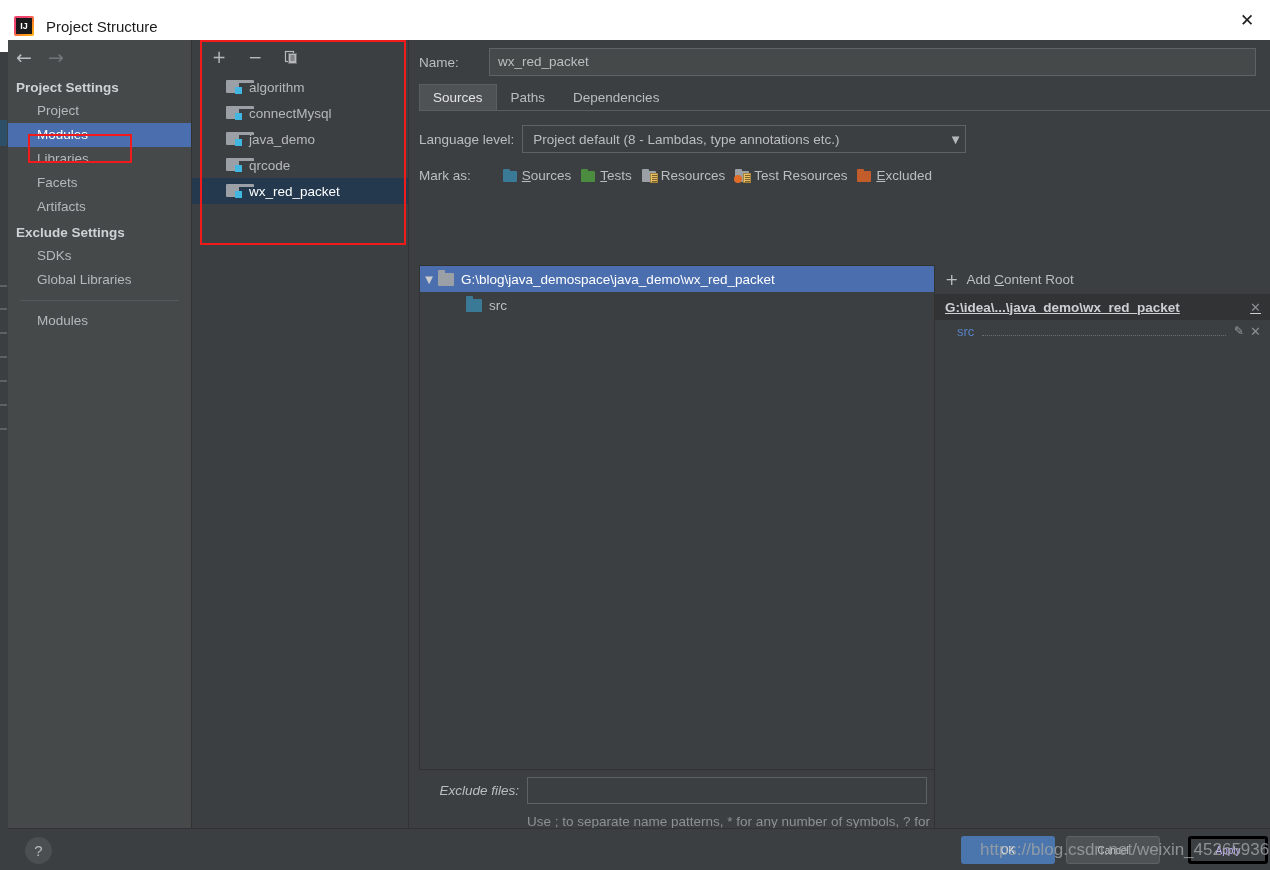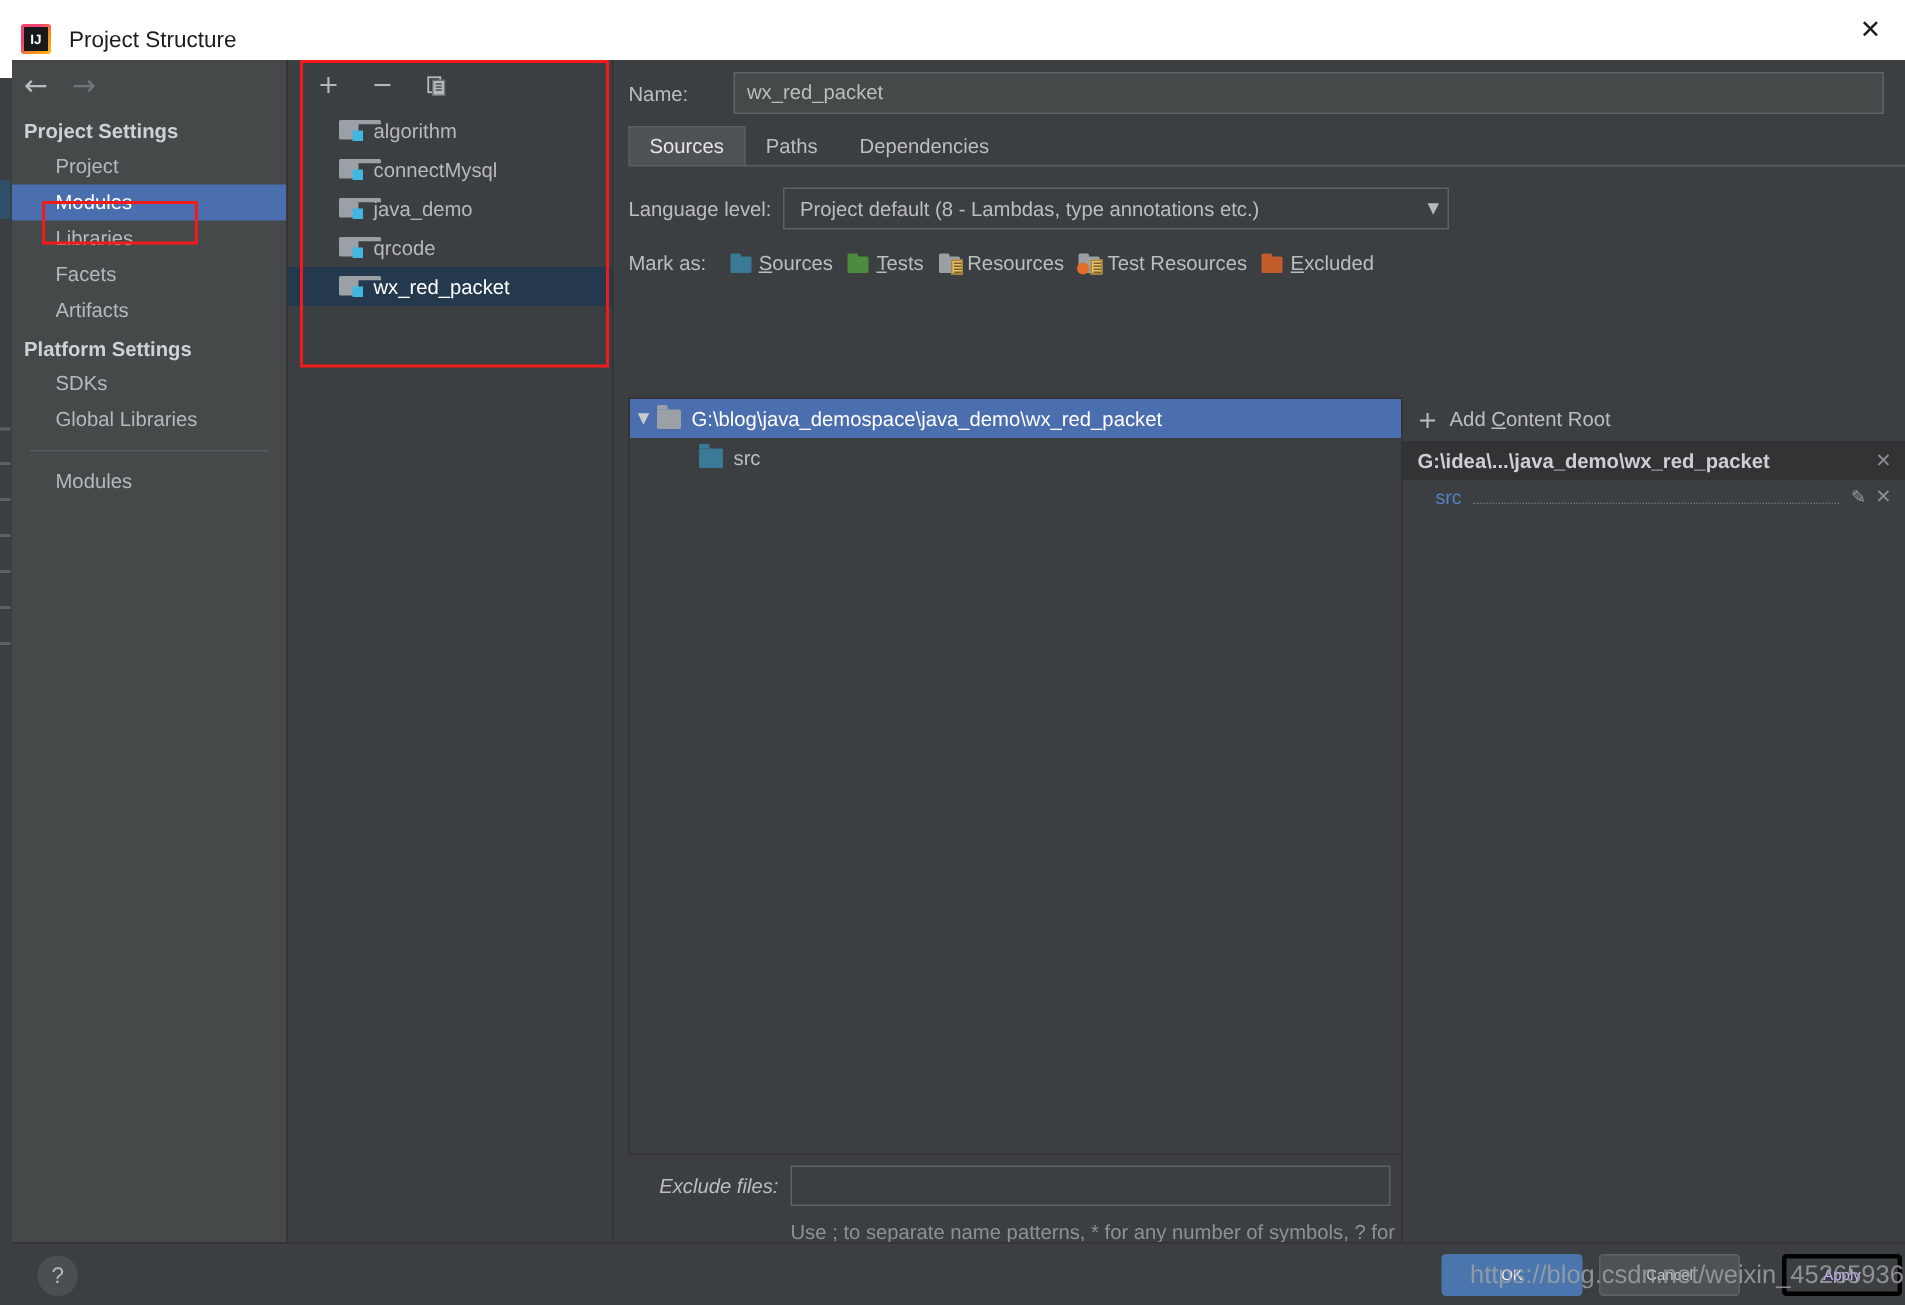--- a/index.html
+++ b/index.html
@@ -138,21 +138,21 @@
   .lang-label { font-size: 13.5px; color: #bbbebf; }
   .combo {
     width: 444px; height: 28px; background: #3c3f41; border: 1px solid #5e6264;
     display: flex; align-items: center; padding: 0 6px 0 10px;
     color: #bbbebf; font-size: 13.5px; position: relative;
   }
   .combo .val { flex: 1; }
   .combo .caret { font-size: 10px; color: #b6b9bb; font-family: "DejaVu Sans", sans-serif; }
 
   .mark-row { display: flex; align-items: center; height: 30px; padding-left: 10px; gap: 10px; }
-  .mark-label { font-size: 13.5px; color: #bbbebf; margin-right: 6px; }
+  .mark-label { font-size: 13.5px; color: #bbbebf; margin-right: 22px; }
   .mark-item { display: flex; align-items: center; gap: 4px; font-size: 13.5px; color: #bbbebf; }
   .f-ic { width: 15px; height: 13px; position: relative; flex: 0 0 15px; }
   .f-ic .tb2 { position: absolute; left: 0; top: 0; width: 7px; height: 3px; border-radius: 1px 1px 0 0; }
   .f-ic .bd  { position: absolute; left: 0; top: 2px; width: 14px; height: 11px; border-radius: 1px; }
   .f-ic .lines { position: absolute; right: -1px; bottom: -1px; width: 8px; height: 10px; background: #e8c06a; border: 1px solid #a8833a; }
   .f-ic .lines::after { content:""; position:absolute; left:1px; top:1px; width:5px; height:1px; background:#7a5f28;
      box-shadow: 0 2px 0 #7a5f28, 0 4px 0 #7a5f28, 0 6px 0 #7a5f28; }
   .f-ic .warn { position: absolute; left: -1px; bottom: -1px; width: 8px; height: 8px; background: #e06c28; border-radius: 50%; }
 
   
@@ -179,21 +179,21 @@
     position: absolute; left: 525px; top: 225px; width: 337px; height: 563px;
     background: #3c3f41; border-left: 1px solid #323232;
   }
   .add-root {
     height: 29px; display: flex; align-items: center; gap: 8px; padding-left: 10px;
     font-size: 13.5px; color: #bbbebf;
   }
   .add-root .plus { font-size: 16px; color: #bbbebf; font-family: "DejaVu Sans", sans-serif; line-height: 1; }
   .root-header {
     height: 26px; background: #313335; display: flex; align-items: center; justify-content: space-between;
-    padding: 0 10px 0 10px; font-size: 13.5px; font-weight: bold; color: #cdd0d2;
+    padding: 0 10px 0 10px; font-size: 13.5px; font-weight: bold; color: #cdd0d2; text-decoration: underline;
   }
   .root-header .x { color: #8b8f92; font-size: 13px; font-family: "DejaVu Sans", sans-serif; }
   .sf-title { font-size: 13.5px; font-weight: bold; color: #5781c4; padding: 10px 0 4px 12px; }
   .sf-row { display: flex; align-items: center; padding: 0 10px 0 22px; height: 22px; gap: 6px; }
   .sf-name { color: #5781c4; font-size: 13px; }
   .sf-dots { flex: 1; border-bottom: 1px dotted #6b6f72; height: 10px; margin: 0 2px; }
   .sf-pencil { color: #9b9ea0; font-size: 12px; font-family: "DejaVu Sans", sans-serif; }
   .sf-x { color: #8b8f92; font-size: 13px; font-family: "DejaVu Sans", sans-serif; }
 
   
@@ -251,21 +251,21 @@
         <span class="arw fwd">→</span>
       </div>
 
       <div class="nav-group">Project Settings</div>
       <div class="nav-item">Project</div>
       <div class="nav-item selected">Modules</div>
       <div class="nav-item">Libraries</div>
       <div class="nav-item">Facets</div>
       <div class="nav-item">Artifacts</div>
 
-      <div class="nav-group">Platform Settings</div>
+      <div class="nav-group">Exclude Settings</div>
       <div class="nav-item">SDKs</div>
       <div class="nav-item">Global Libraries</div>
 
       <div class="nav-sep"></div>
       <div class="nav-item">Modules</div>
     </div>
 
     <div class="hl-modules"></div>
 
     <div class="modpane">

